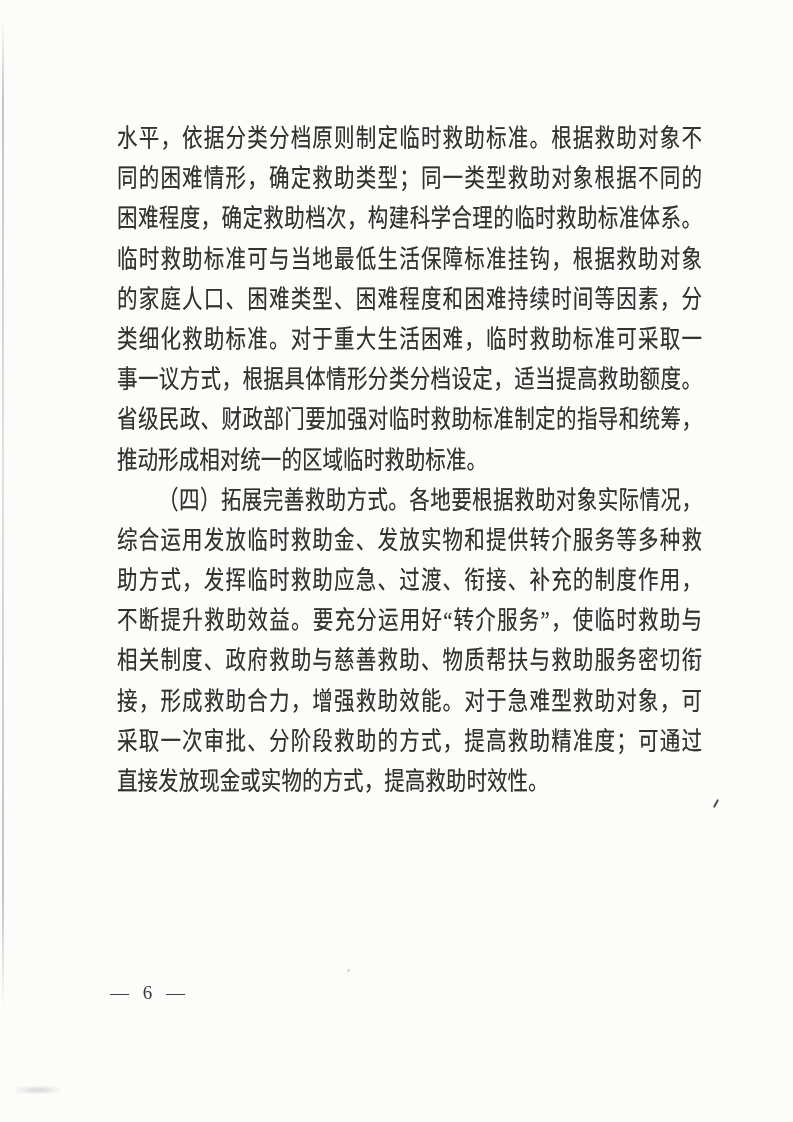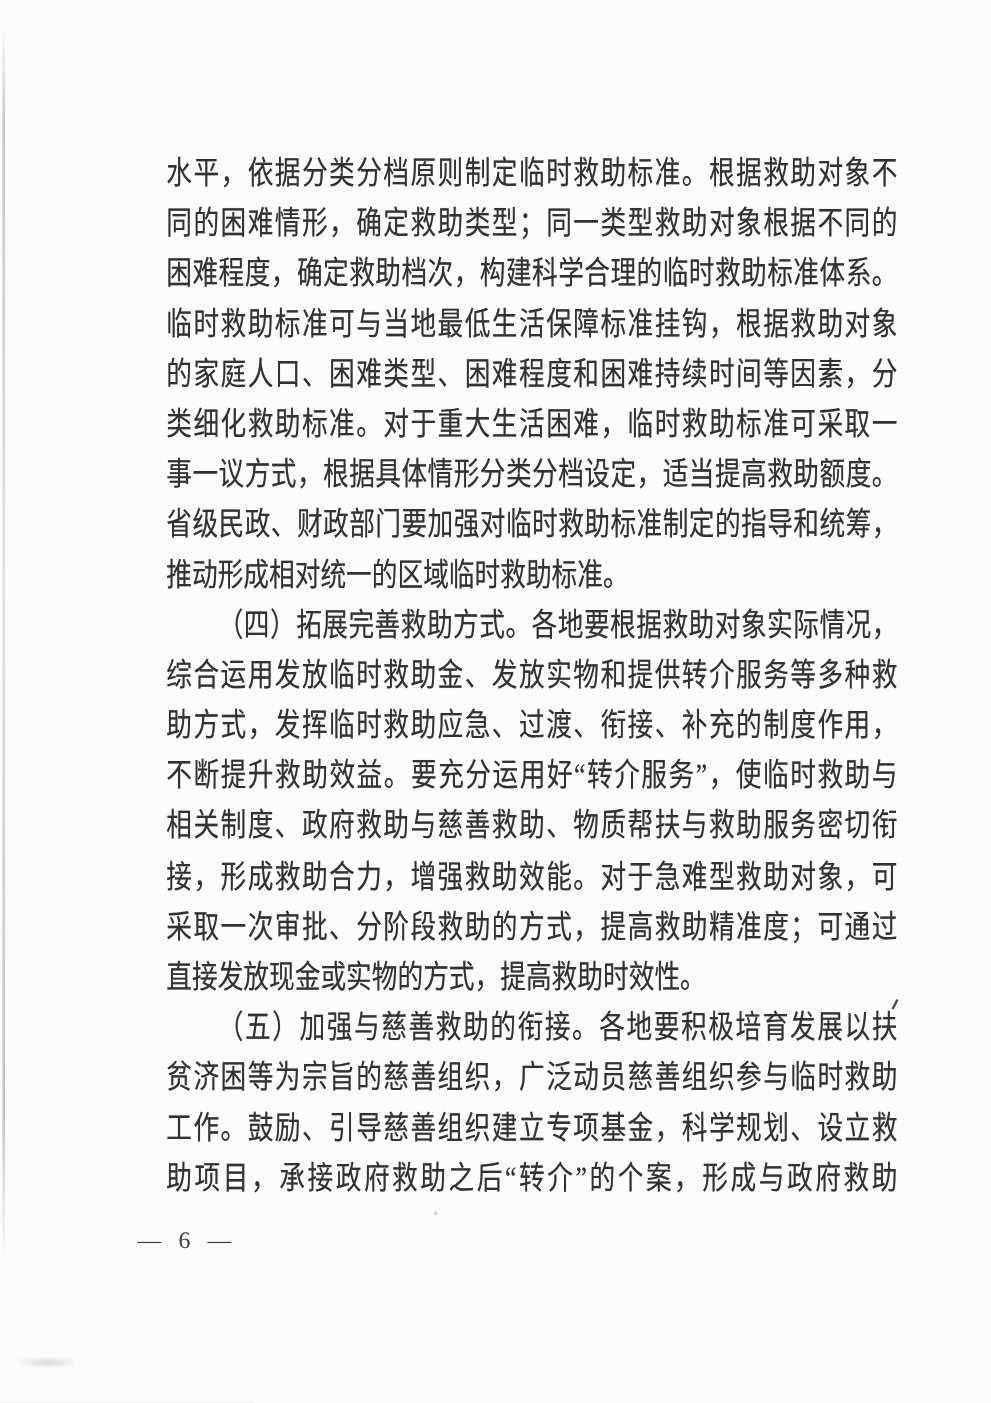--- a/index.html
+++ b/index.html
@@ -21,21 +21,21 @@
     height: 990px;
     background: linear-gradient(to bottom,
       rgba(170,170,170,0) 0%,
       rgba(150,150,150,0.55) 8%,
       rgba(160,160,160,0.30) 45%,
       rgba(145,145,145,0.55) 88%,
       rgba(180,180,180,0) 100%);
   }
   .text-block {
     position: absolute;
-    left: 133px;
+    left: 117px;
     top: 119px;
     width: 585px;
   }
   .para { display: block; }
   .line {
     width: 740px;
     height: 40.2px;
     line-height: 40.2px;
     font-size: 26px;
     color: #333230;
@@ -118,26 +118,20 @@
       <div class="line indent">（四）拓展完善救助方式。各地要根据救助对象实际情况，</div>
       <div class="line">综合运用发放临时救助金、发放实物和提供转介服务等多种救</div>
       <div class="line">助方式，发挥临时救助应急、过渡、衔接、补充的制度作用，</div>
       <div class="line">不断提升救助效益。要充分运用好“转介服务”，使临时救助与</div>
       <div class="line">相关制度、政府救助与慈善救助、物质帮扶与救助服务密切衔</div>
       <div class="line">接，形成救助合力，增强救助效能。对于急难型救助对象，可</div>
       <div class="line">采取一次审批、分阶段救助的方式，提高救助精准度；可通过</div>
       <div class="line para-end">直接发放现金或实物的方式，提高救助时效性。</div>
     </div>
 
-    <div class="para">
-      <div class="line indent">（五）加强与慈善救助的衔接。各地要积极培育发展以扶</div>
-      <div class="line">贫济困等为宗旨的慈善组织，广泛动员慈善组织参与临时救助</div>
-      <div class="line">工作。鼓励、引导慈善组织建立专项基金，科学规划、设立救</div>
-      <div class="line">助项目，承接政府救助之后“转介”的个案，形成与政府救助</div>
-    </div>
 
   </div>
 
   <div class="footer">— 6 —</div>
 
   <div class="stray-mark"></div>
   <div class="smudge"></div>
   <div class="speck"></div>
 
 </div>

